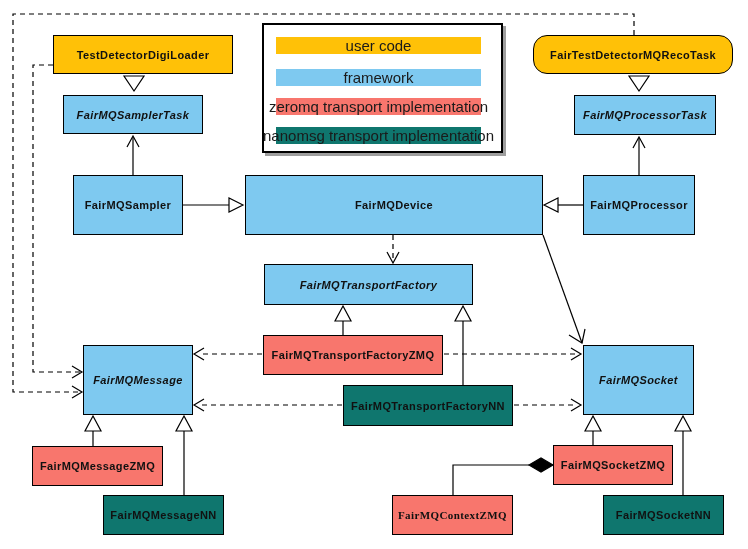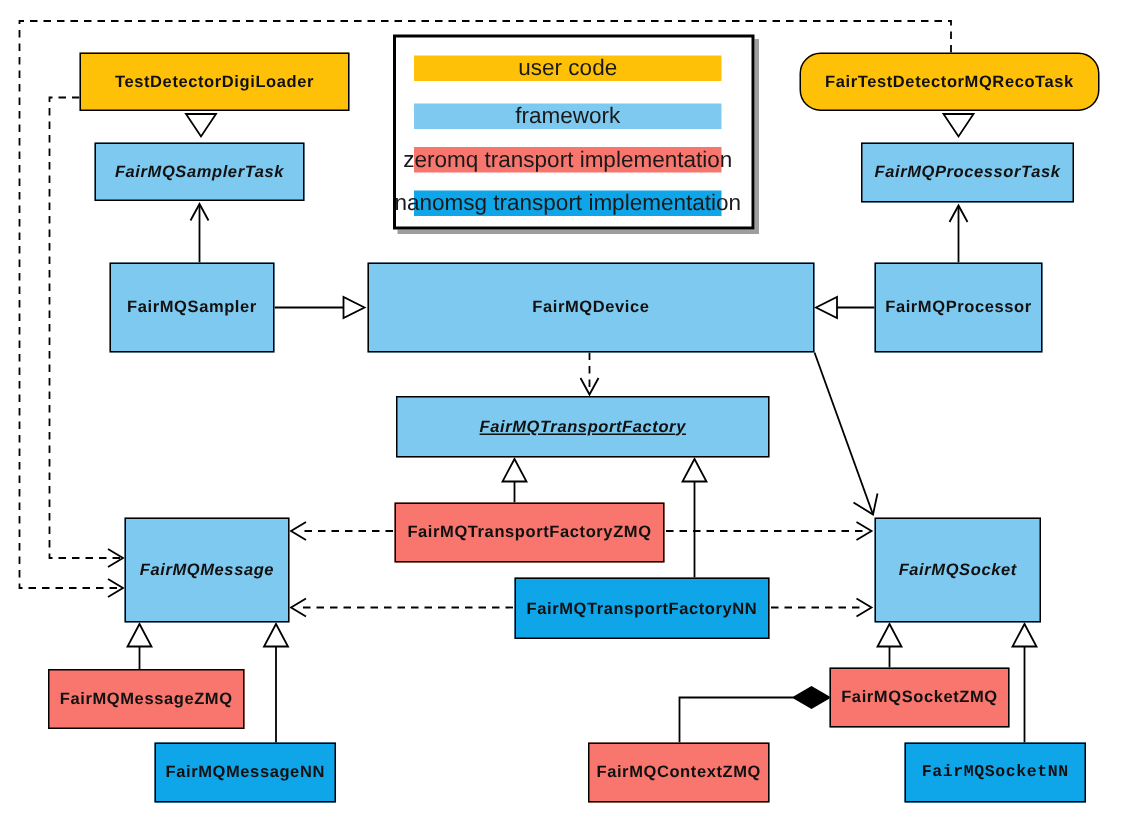--- a/index.html
+++ b/index.html
@@ -12,40 +12,40 @@
     position:absolute;box-sizing:border-box;z-index:2;
     border:1px solid #000;
     display:flex;align-items:center;justify-content:center;
     font-weight:bold;font-size:11px;letter-spacing:.4px;color:#111;
     text-align:center;white-space:nowrap;
   }
   .abstract{font-style:italic;text-align:right;}
   .c-user{background:#FFC107;}
   .c-fw{background:#7EC9F0;}
   .c-zmq{background:#F8766D;}
-  .c-nn{background:#0ea5e9;}
+  .c-nn{background:#0f766e;}
 
   
   #n-digi        {left:53px; top:35px; width:180px;height:39px;}
   #n-reco        {left:533px;top:35px; width:200px;height:39px;border-radius:14px;}
   #n-samplertask {left:63px; top:95px; width:140px;height:39px;}
   #n-processortask{left:574px;top:95px;width:142px;height:40px;}
   #n-sampler     {left:73px; top:175px;width:110px;height:60px;}
   #n-device      {left:245px;top:175px;width:298px;height:60px;}
   #n-processor   {left:583px;top:175px;width:112px;height:60px;}
-  #n-factory     {left:264px;top:264px;width:249px;height:41px;text-decoration:underline;}
+  #n-factory     {left:264px;top:264px;width:209px;height:41px;}
   #n-factoryzmq  {left:263px;top:335px;width:180px;height:40px;}
   #n-factorynn   {left:343px;top:385px;width:170px;height:41px;}
   #n-message     {left:83px; top:345px;width:110px;height:70px;}
   #n-socket      {left:583px;top:345px;width:111px;height:70px;}
   #n-messagezmq  {left:32px; top:446px;width:131px;height:40px;}
   #n-messagenn   {left:103px;top:495px;width:121px;height:40px;}
-  #n-contextzmq  {left:392px;top:495px;width:121px;height:40px;}
+  #n-contextzmq  {left:392px;top:495px;width:121px;height:40px;font-family:Liberation Serif, serif;}
   #n-socketzmq   {left:553px;top:445px;width:120px;height:40px;}
-  #n-socketnn    {left:603px;top:495px;width:121px;height:40px;font-family:Liberation Mono, monospace;}
+  #n-socketnn    {left:603px;top:495px;width:121px;height:40px;}
 
   
   #legend{
     position:absolute;left:262px;top:23px;width:241px;height:130px;z-index:2;
     background:#fff;border:2px solid #000;box-sizing:border-box;
     box-shadow:3px 3px 0 #9e9e9e;
   }
   .legend-bar{
     position:absolute;left:12px;width:205px;height:17px;
     display:flex;align-items:center;justify-content:center;

